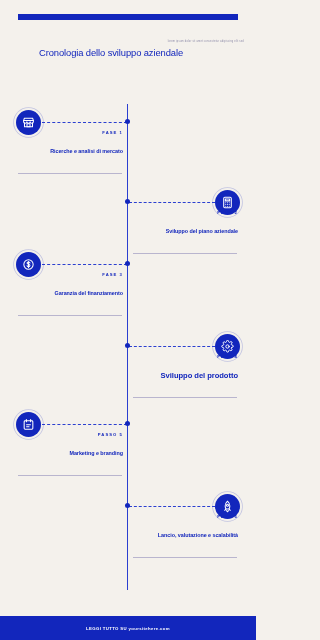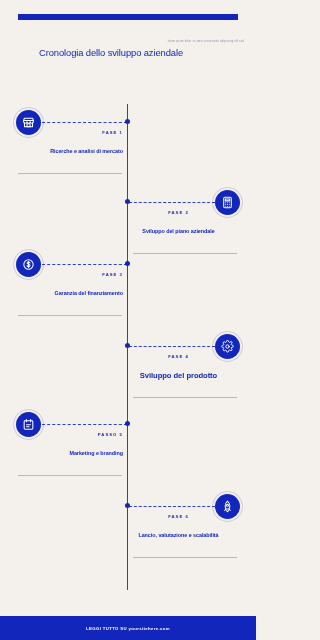--- a/index.html
+++ b/index.html
@@ -66,21 +66,21 @@
   
   .node {
     position:absolute; top:9.4px; left:124.6px;
     width:5px; height:5px; border-radius:50%;
     background:#1226BC;
   }
 
   
   .content { position:absolute; top:20px; }
   .step.left  .content { left:18px;  width:105px; text-align:right; }
-  .step.right .content { left:126px; width:105px; text-align:center;  }
+  .step.right .content { left:133px; width:105px; text-align:right;  }
 
   .step-label {
     font-size:4.2px; font-weight:700; letter-spacing:1.05px;
     color:#1226BC; text-transform:uppercase;
   }
   .step-title {
     margin-top:13px;
     font-size:5.4px; font-weight:700; letter-spacing:-.05px;
     color:#1226BC; line-height:1.35;
   }

